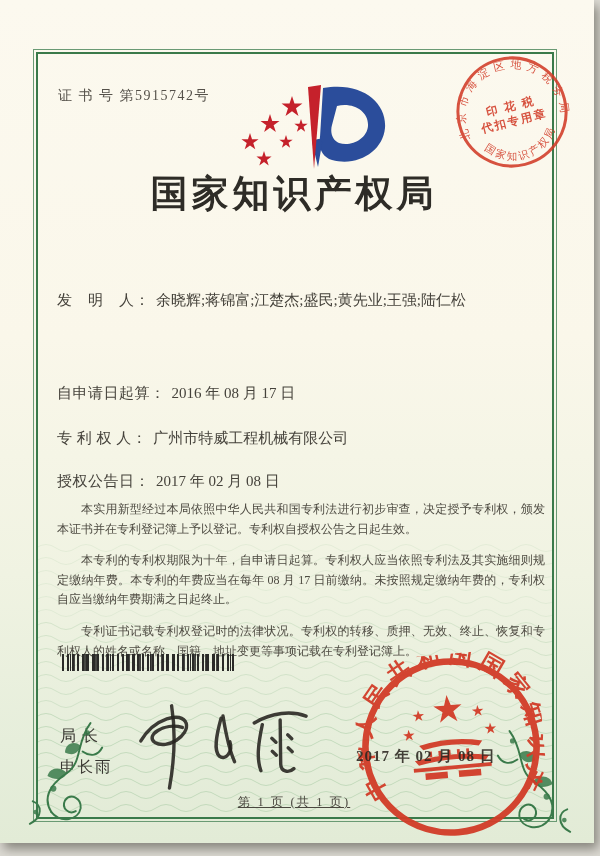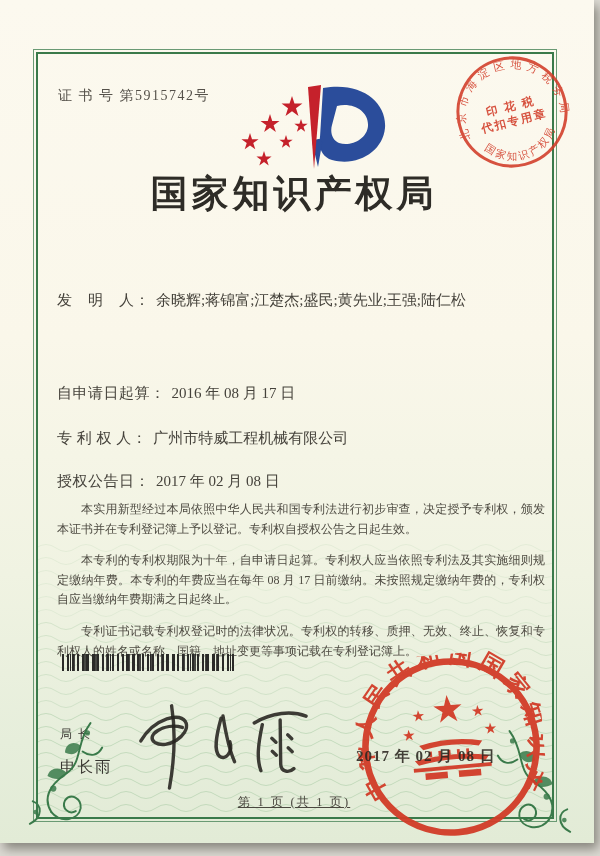--- a/index.html
+++ b/index.html
@@ -35,21 +35,21 @@
   .paragraphs{left:57px;top:500px;width:488px;font-size:12px;line-height:19.6px;
               color:#4e4b42;z-index:2;text-align:justify;}
   .paragraphs p{margin:0;text-indent:2em;}
   .paragraphs p + p{margin-top:12px;}
   .barcode{left:62px;top:654px;width:172px;height:17px;z-index:2;
     background-image:
       repeating-linear-gradient(90deg,#2a2a28 0 2px,transparent 2px 5px),
       repeating-linear-gradient(90deg,#2a2a28 0 1px,transparent 1px 8px),
       repeating-linear-gradient(90deg,rgba(42,42,40,.85) 0 2px,transparent 2px 11px);
   }
-  .signer-title{left:60px;top:726px;font-size:12px;letter-spacing:6px;color:#383631;z-index:2;}
+  .signer-title{left:60px;top:726px;font-size:16px;letter-spacing:6px;color:#383631;z-index:2;}
   .signer-name{left:60px;top:757px;font-size:15.5px;letter-spacing:2px;color:#383631;z-index:2;}
   .signature{left:125px;top:696px;width:200px;height:98px;z-index:2;transform:rotate(-2deg);}
   .signature path{stroke:#24221e;stroke-width:3.4;fill:none;stroke-linecap:round;opacity:.88;}
   .seal{left:358px;top:654px;width:186px;height:186px;z-index:3;transform:rotate(-5deg);opacity:.95;}
   .seal-date{left:356px;top:747px;width:170px;font-size:15px;font-weight:bold;
              letter-spacing:1px;color:rgba(42,37,31,.88);z-index:4;white-space:nowrap;}
   .tax-stamp{left:452px;top:52px;width:120px;height:120px;z-index:2;transform:rotate(-14deg);opacity:.88;}
   .footer{left:33px;top:794px;width:522px;text-align:center;font-size:12.5px;color:#4a473f;z-index:2;letter-spacing:2px;text-decoration:underline;}
   .flourish{width:88px;height:108px;z-index:2;}
   .flourish-left{left:22px;top:718px;}

